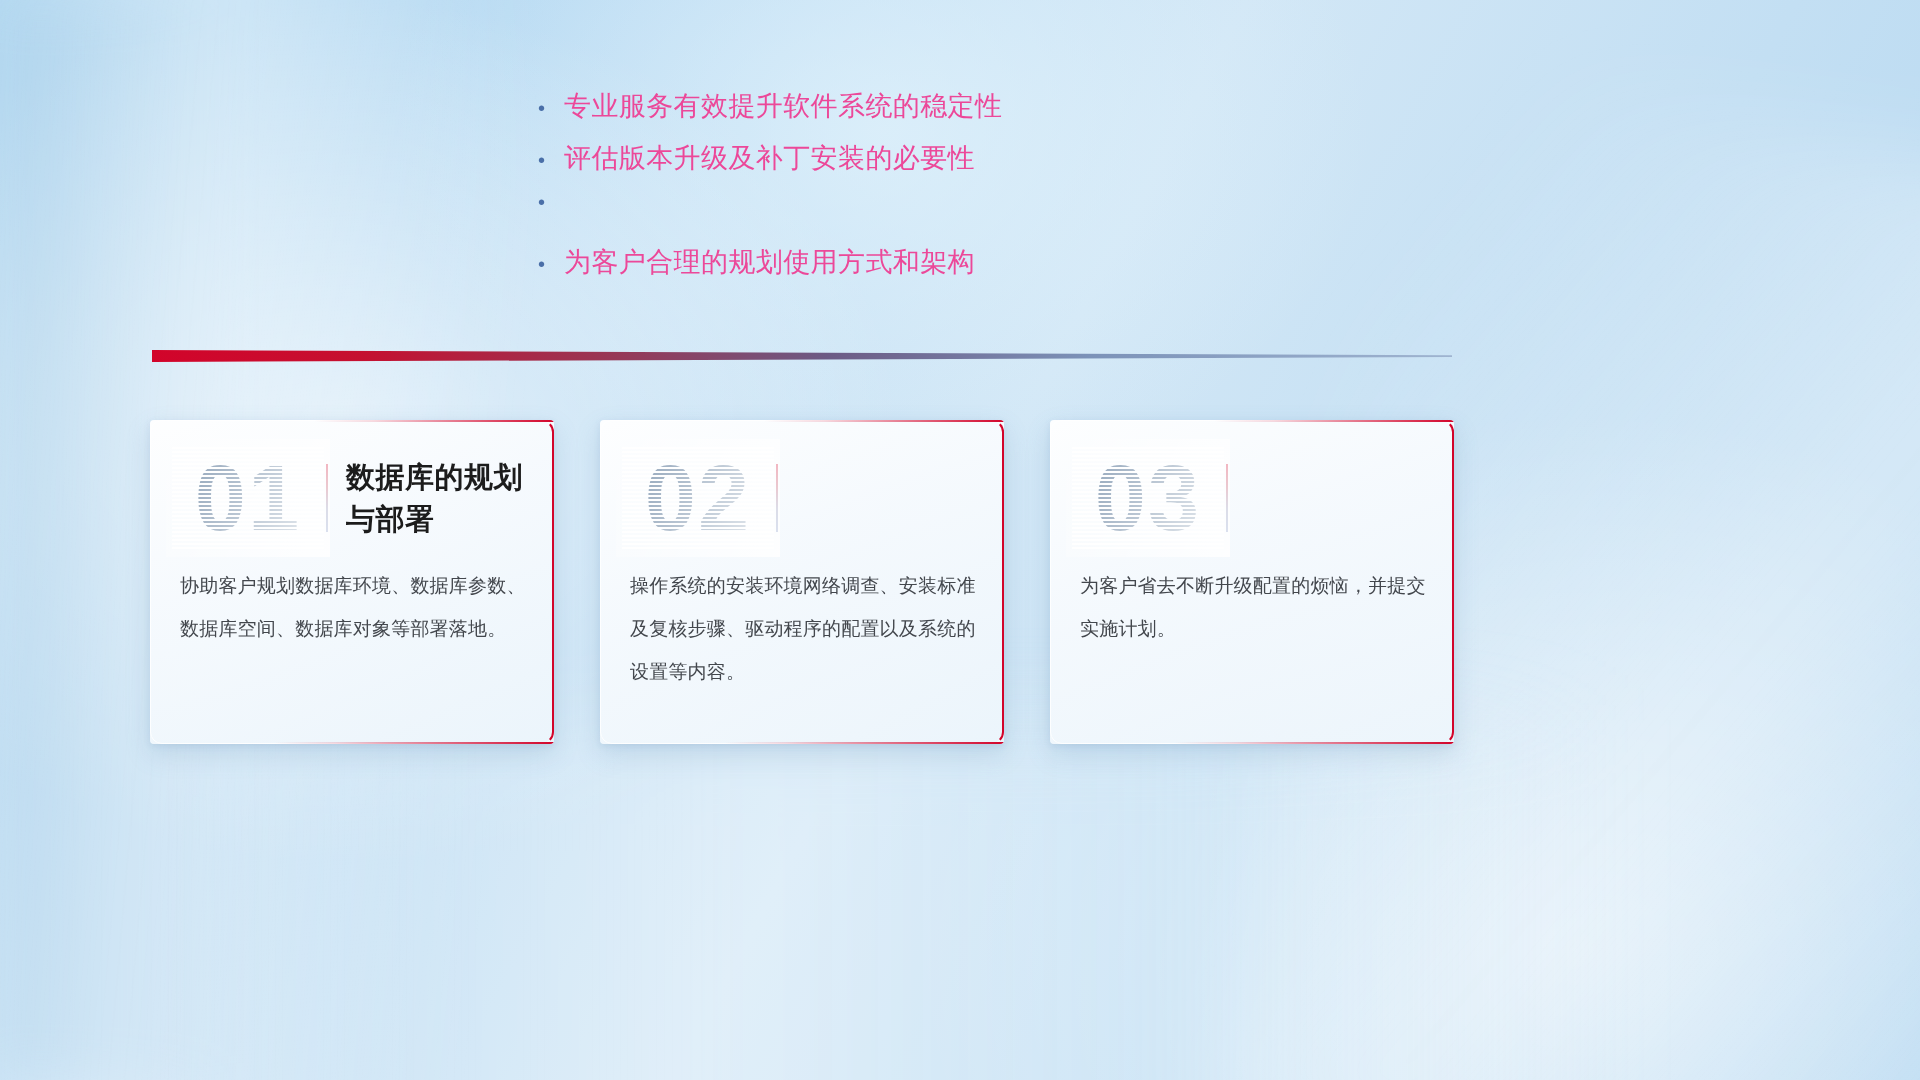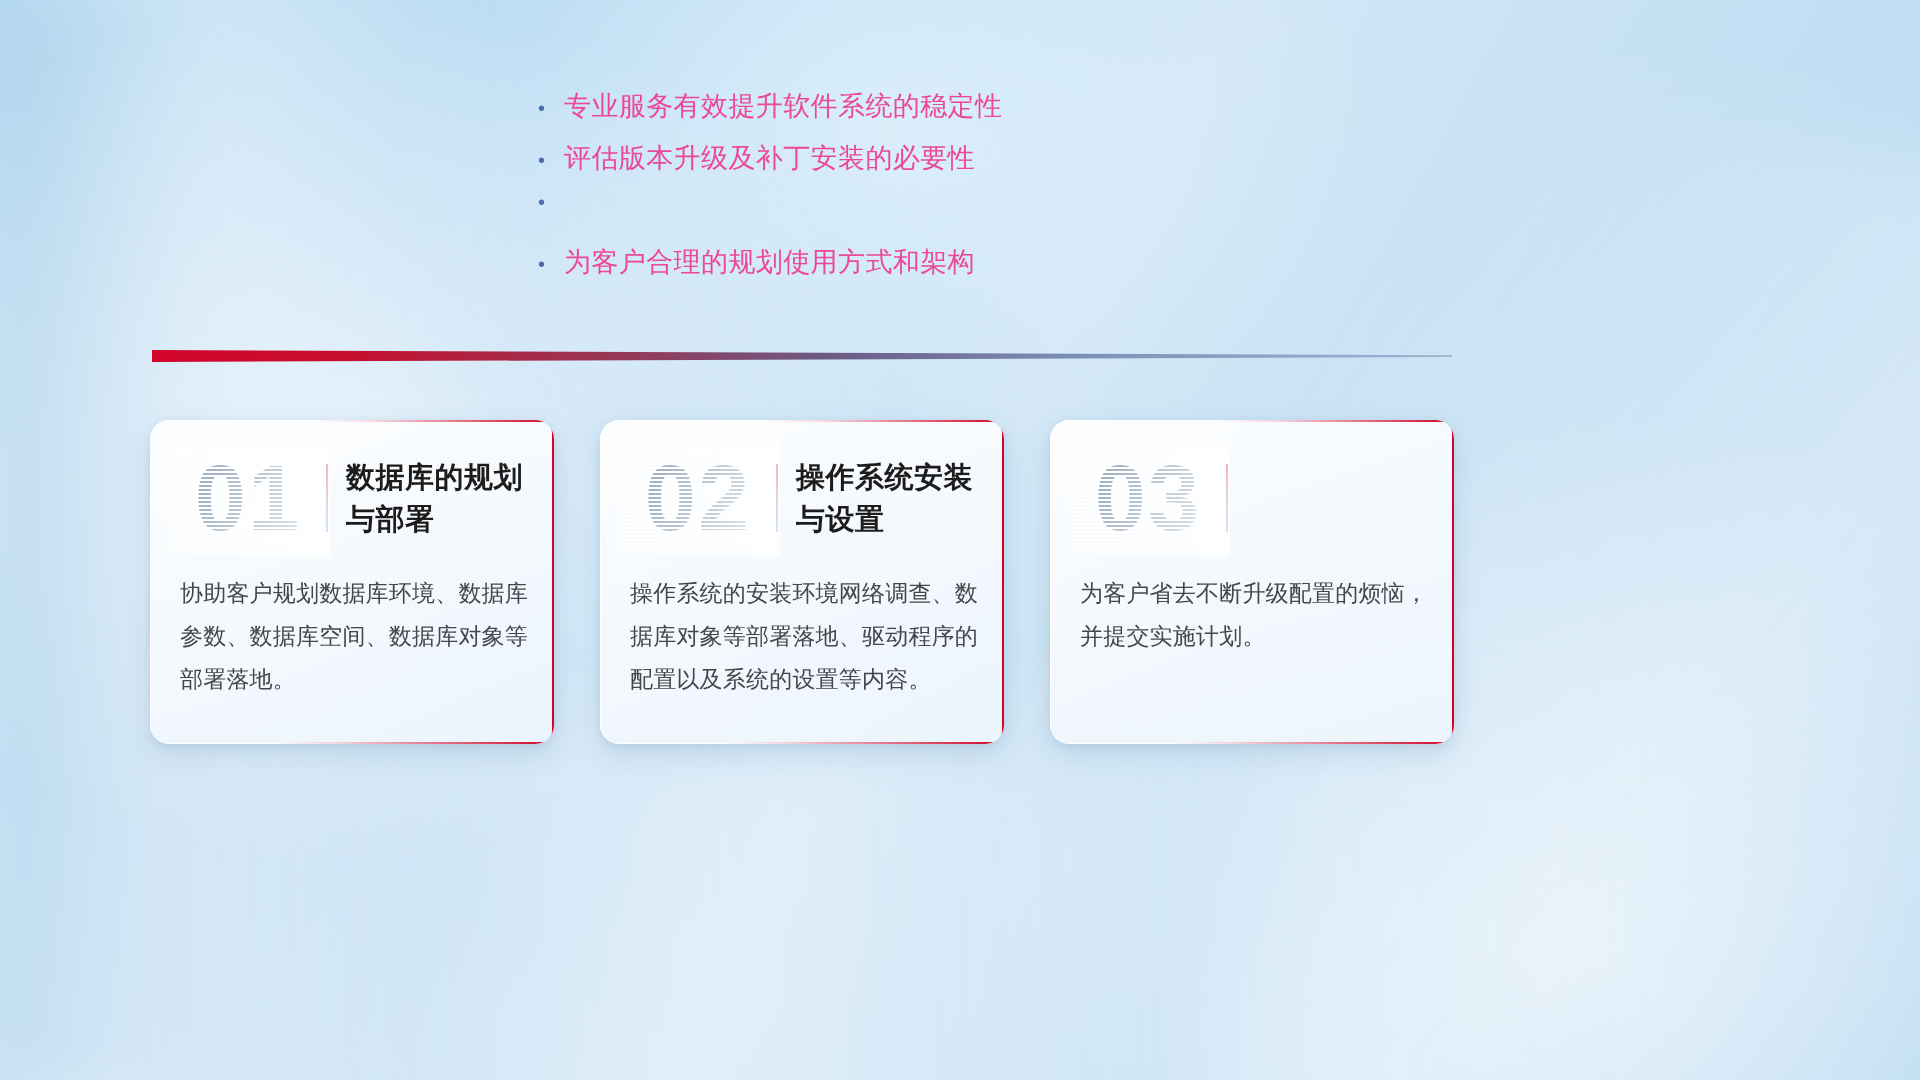--- a/index.html
+++ b/index.html
@@ -83,21 +83,21 @@
   .cards {
     position: absolute;
     left: 150px; top: 420px;
     width: 1620px; height: 324px;
     display: flex;
     gap: 46px;
   }
   .card {
     position: relative;
     width: 404px; height: 324px;
-    border-radius: 19px;
+    border-radius: 4px;
     background:
       linear-gradient(160deg, rgba(255,255,255,0.96) 0%, rgba(248,251,254,0.93) 40%, rgba(238,246,252,0.90) 100%);
     box-shadow: 0 10px 26px rgba(92,135,176,0.20), 0 2px 6px rgba(92,135,176,0.13);
     overflow: hidden;
   }
   
   .card-accent {
     position: absolute; inset: 0;
     border-radius: 12px;
     border-right: 2px solid #d2042a;
@@ -192,22 +192,22 @@
     line-height: 42px;
     font-weight: 700;
     color: #1c1c1c;
     letter-spacing: 0.5px;
   }
 
   
   .card-body {
     position: absolute;
     left: 30px; right: 26px;
-    top: 152px;
-    font-size: 23px;
+    top: 144px;
+    font-size: 19px;
     line-height: 43px;
     color: #43474d;
     letter-spacing: 0.2px;
     font-family: Liberation Serif, serif;
   }
 </style>
 </head>
 <body>
 
 <div class="bg-streak streak-d"></div>
@@ -269,23 +269,22 @@
   <div class="card">
     <div class="card-hairline"></div>
     <div class="card-accent"></div>
     <div class="card-head">
       <div class="card-number">
         <div class="num-text">02</div>
         <div class="num-stripes"></div>
         <div class="num-fade"></div>
       </div>
       <div class="card-bar"></div>
-      <div class="card-title">操作系统安装与设置</div>
     </div>
-    <div class="card-body">操作系统的安装环境网络调查、数据库对象等部署落地、驱动程序的配置以及系统的设置等内容。</div>
+    <div class="card-body">操作系统的安装环境网络调查、安装标准及复核步骤、驱动程序的配置以及系统的设置等内容。</div>
   </div>
 
   <div class="card">
     <div class="card-hairline"></div>
     <div class="card-accent"></div>
     <div class="card-head">
       <div class="card-number">
         <div class="num-text">03</div>
         <div class="num-stripes"></div>
         <div class="num-fade"></div>

